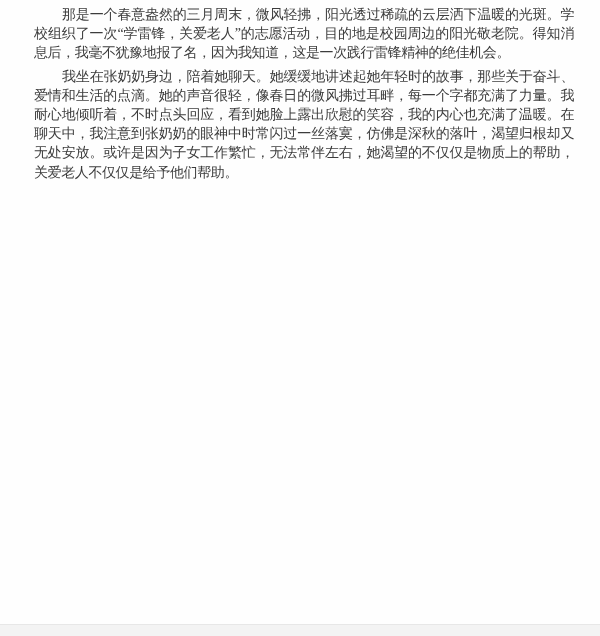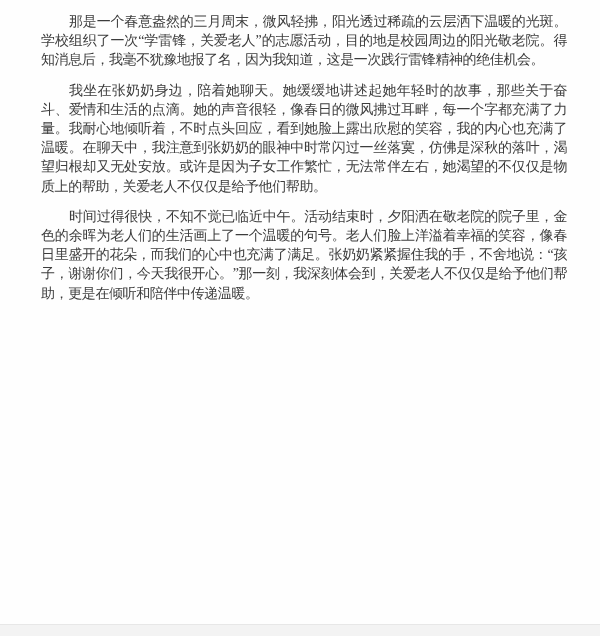--- a/index.html
+++ b/index.html
@@ -27,21 +27,21 @@
     top: 1px;
     width: 548px;
     color: #3c3c3c;
     font-size: 14px;
     line-height: 19.2px;
     text-align: justify;
     text-justify: inter-ideograph;
     letter-spacing: -0.4px;
   }
   .content p {
-    margin: 11px;
+    margin: 4px;
     padding: 0;
     text-indent: 2em;
     word-break: break-all;
   }
   .bottom-bar {
     position: absolute;
     left: 0;
     bottom: 0;
     width: 600px;
     height: 12px;
@@ -50,16 +50,15 @@
     box-sizing: border-box;
   }
 </style>
 </head>
 <body>
 
 <div class="page">
   <div class="content">
     <p>那是一个春意盎然的三月周末，微风轻拂，阳光透过稀疏的云层洒下温暖的光斑。学校组织了一次“学雷锋，关爱老人”的志愿活动，目的地是校园周边的阳光敬老院。得知消息后，我毫不犹豫地报了名，因为我知道，这是一次践行雷锋精神的绝佳机会。</p>
     <p>我坐在张奶奶身边，陪着她聊天。她缓缓地讲述起她年轻时的故事，那些关于奋斗、爱情和生活的点滴。她的声音很轻，像春日的微风拂过耳畔，每一个字都充满了力量。我耐心地倾听着，不时点头回应，看到她脸上露出欣慰的笑容，我的内心也充满了温暖。在聊天中，我注意到张奶奶的眼神中时常闪过一丝落寞，仿佛是深秋的落叶，渴望归根却又无处安放。或许是因为子女工作繁忙，无法常伴左右，她渴望的不仅仅是物质上的帮助，关爱老人不仅仅是给予他们帮助。</p>
-    <p>时间过得很快，不知不觉已临近中午。活动结束时，夕阳洒在敬老院的院子里，金色的余晖为老人们的生活画上了一个温暖的句号。老人们脸上洋溢着幸福的笑容，像春日里盛开的花朵，而我们的心中也充满了满足。张奶奶紧紧握住我的手，不舍地说：“孩子，谢谢你们，今天我很开心。”那一刻，我深刻体会到，关爱老人不仅仅是给予他们帮助，更是在倾听和陪伴中传递温暖。</p>
   </div>
   <div class="bottom-bar"></div>
 </div>
 
 </body></html>

